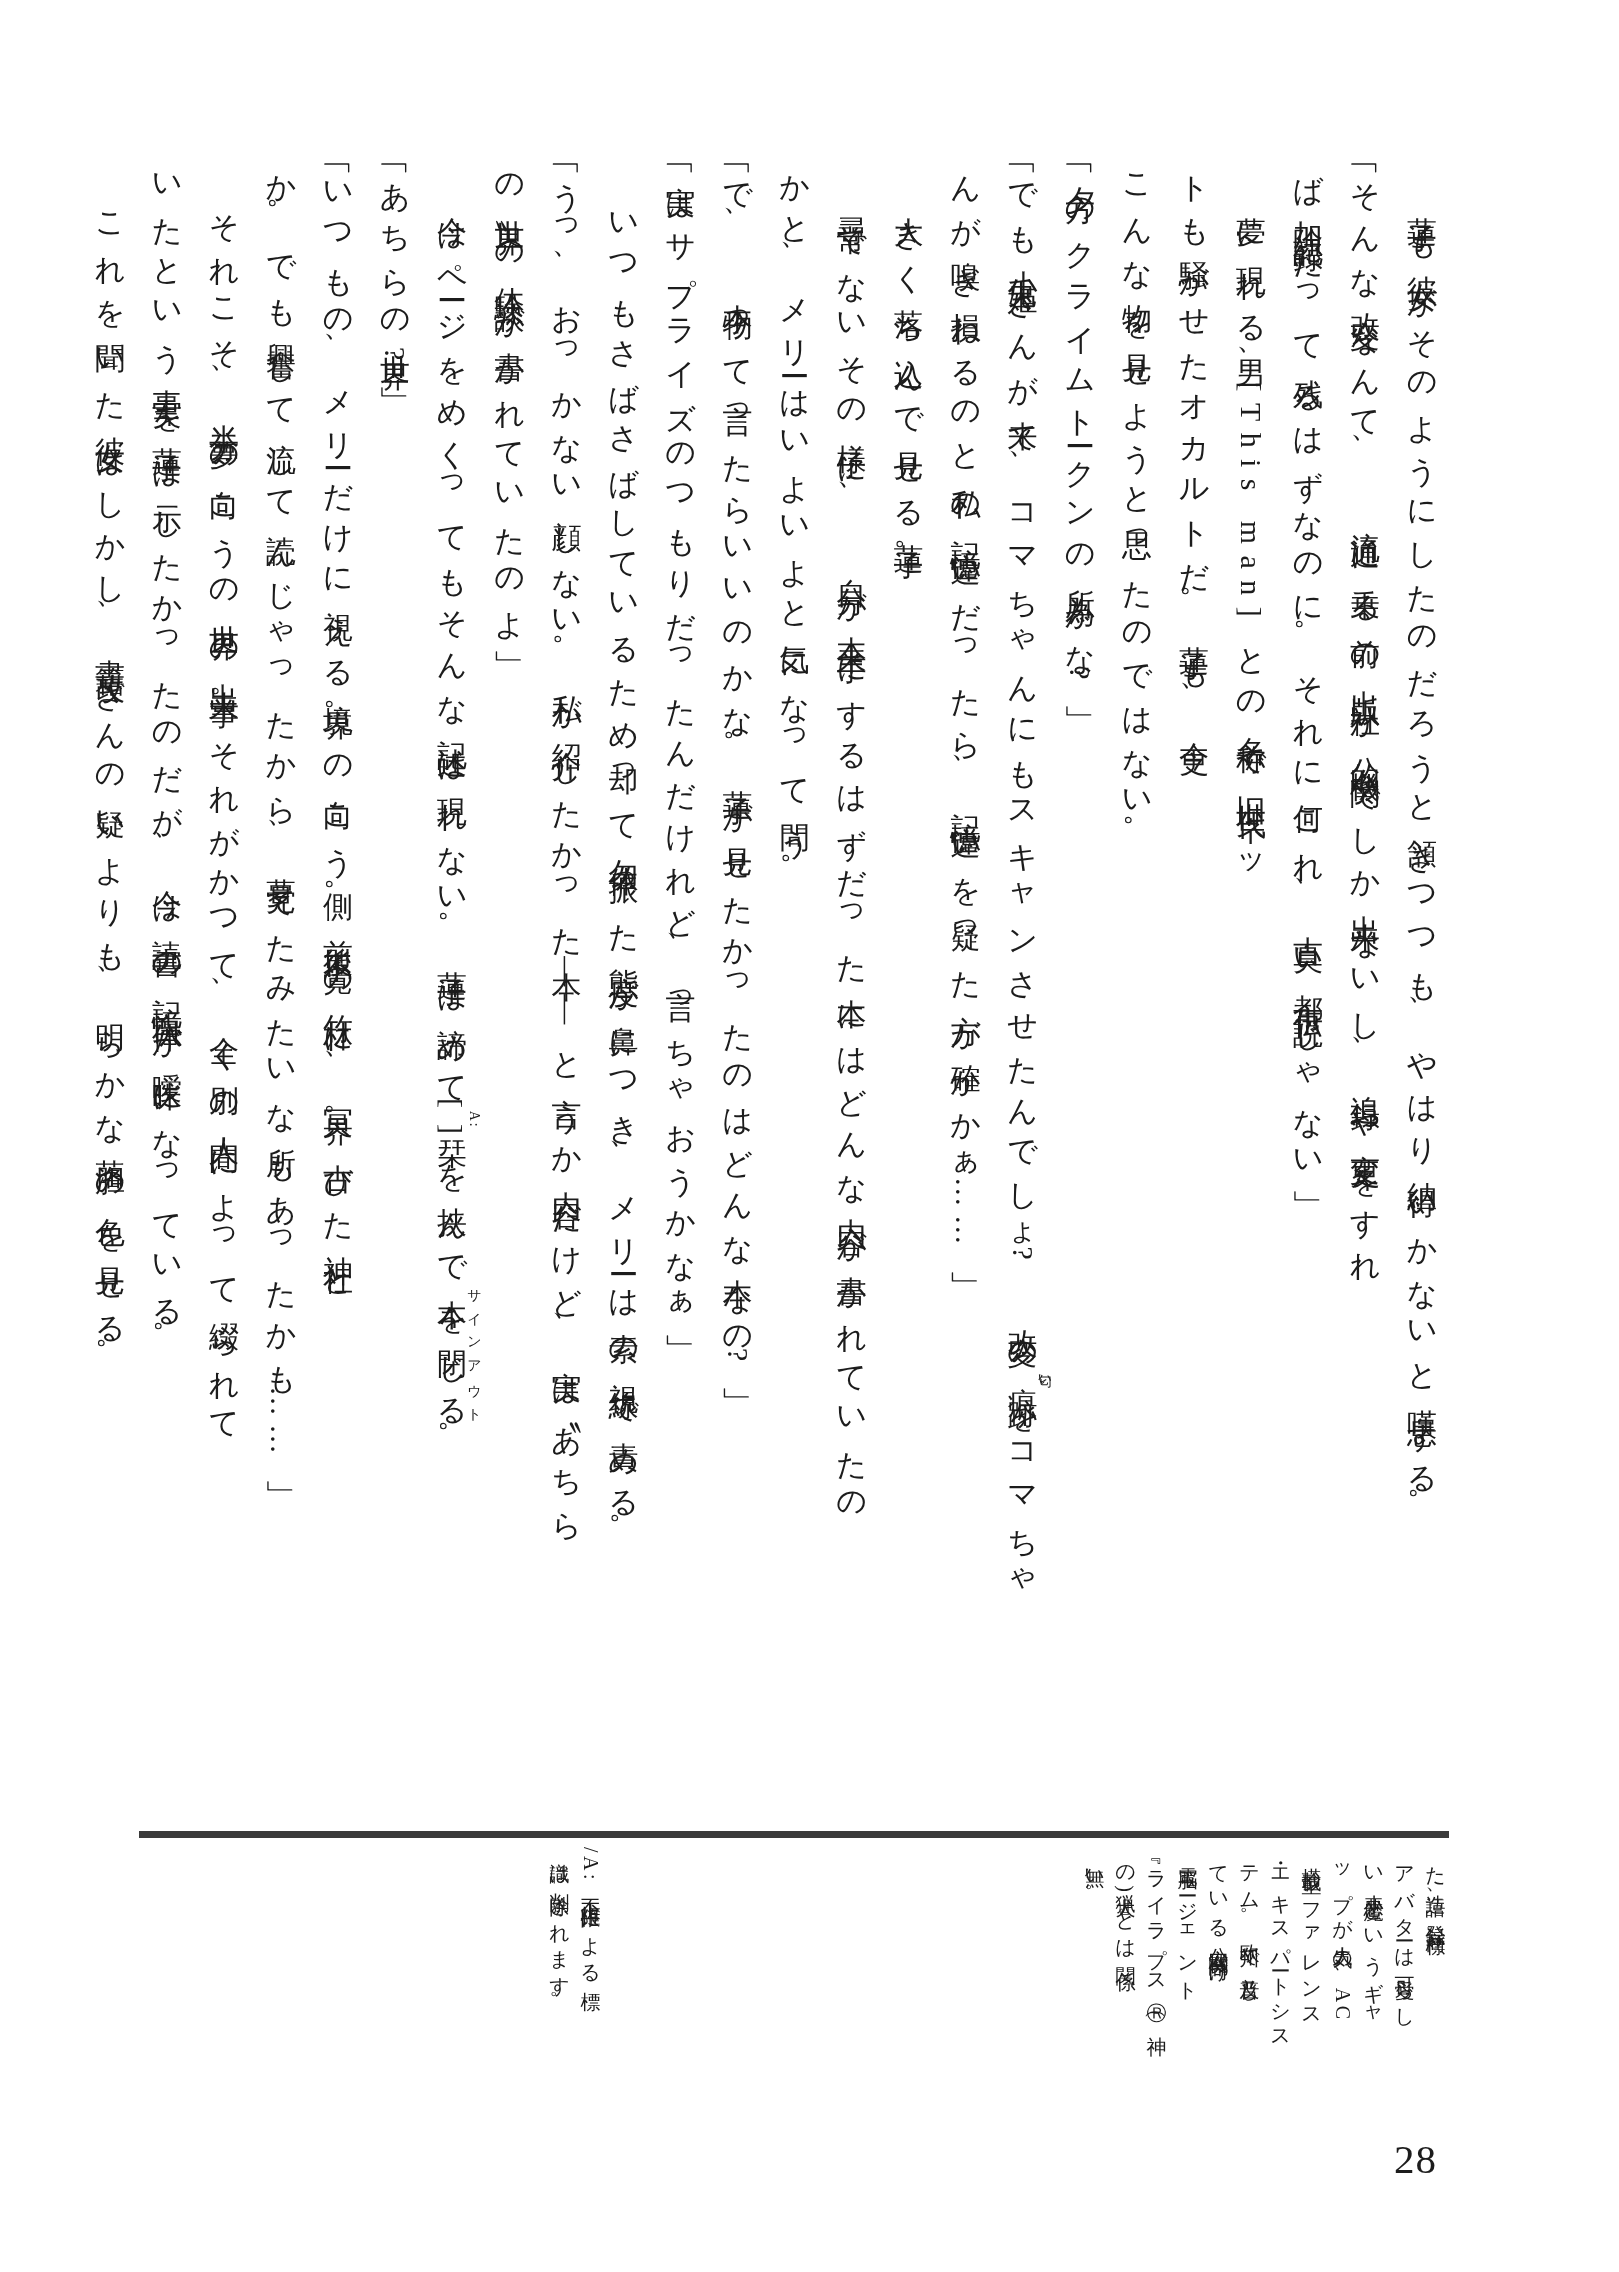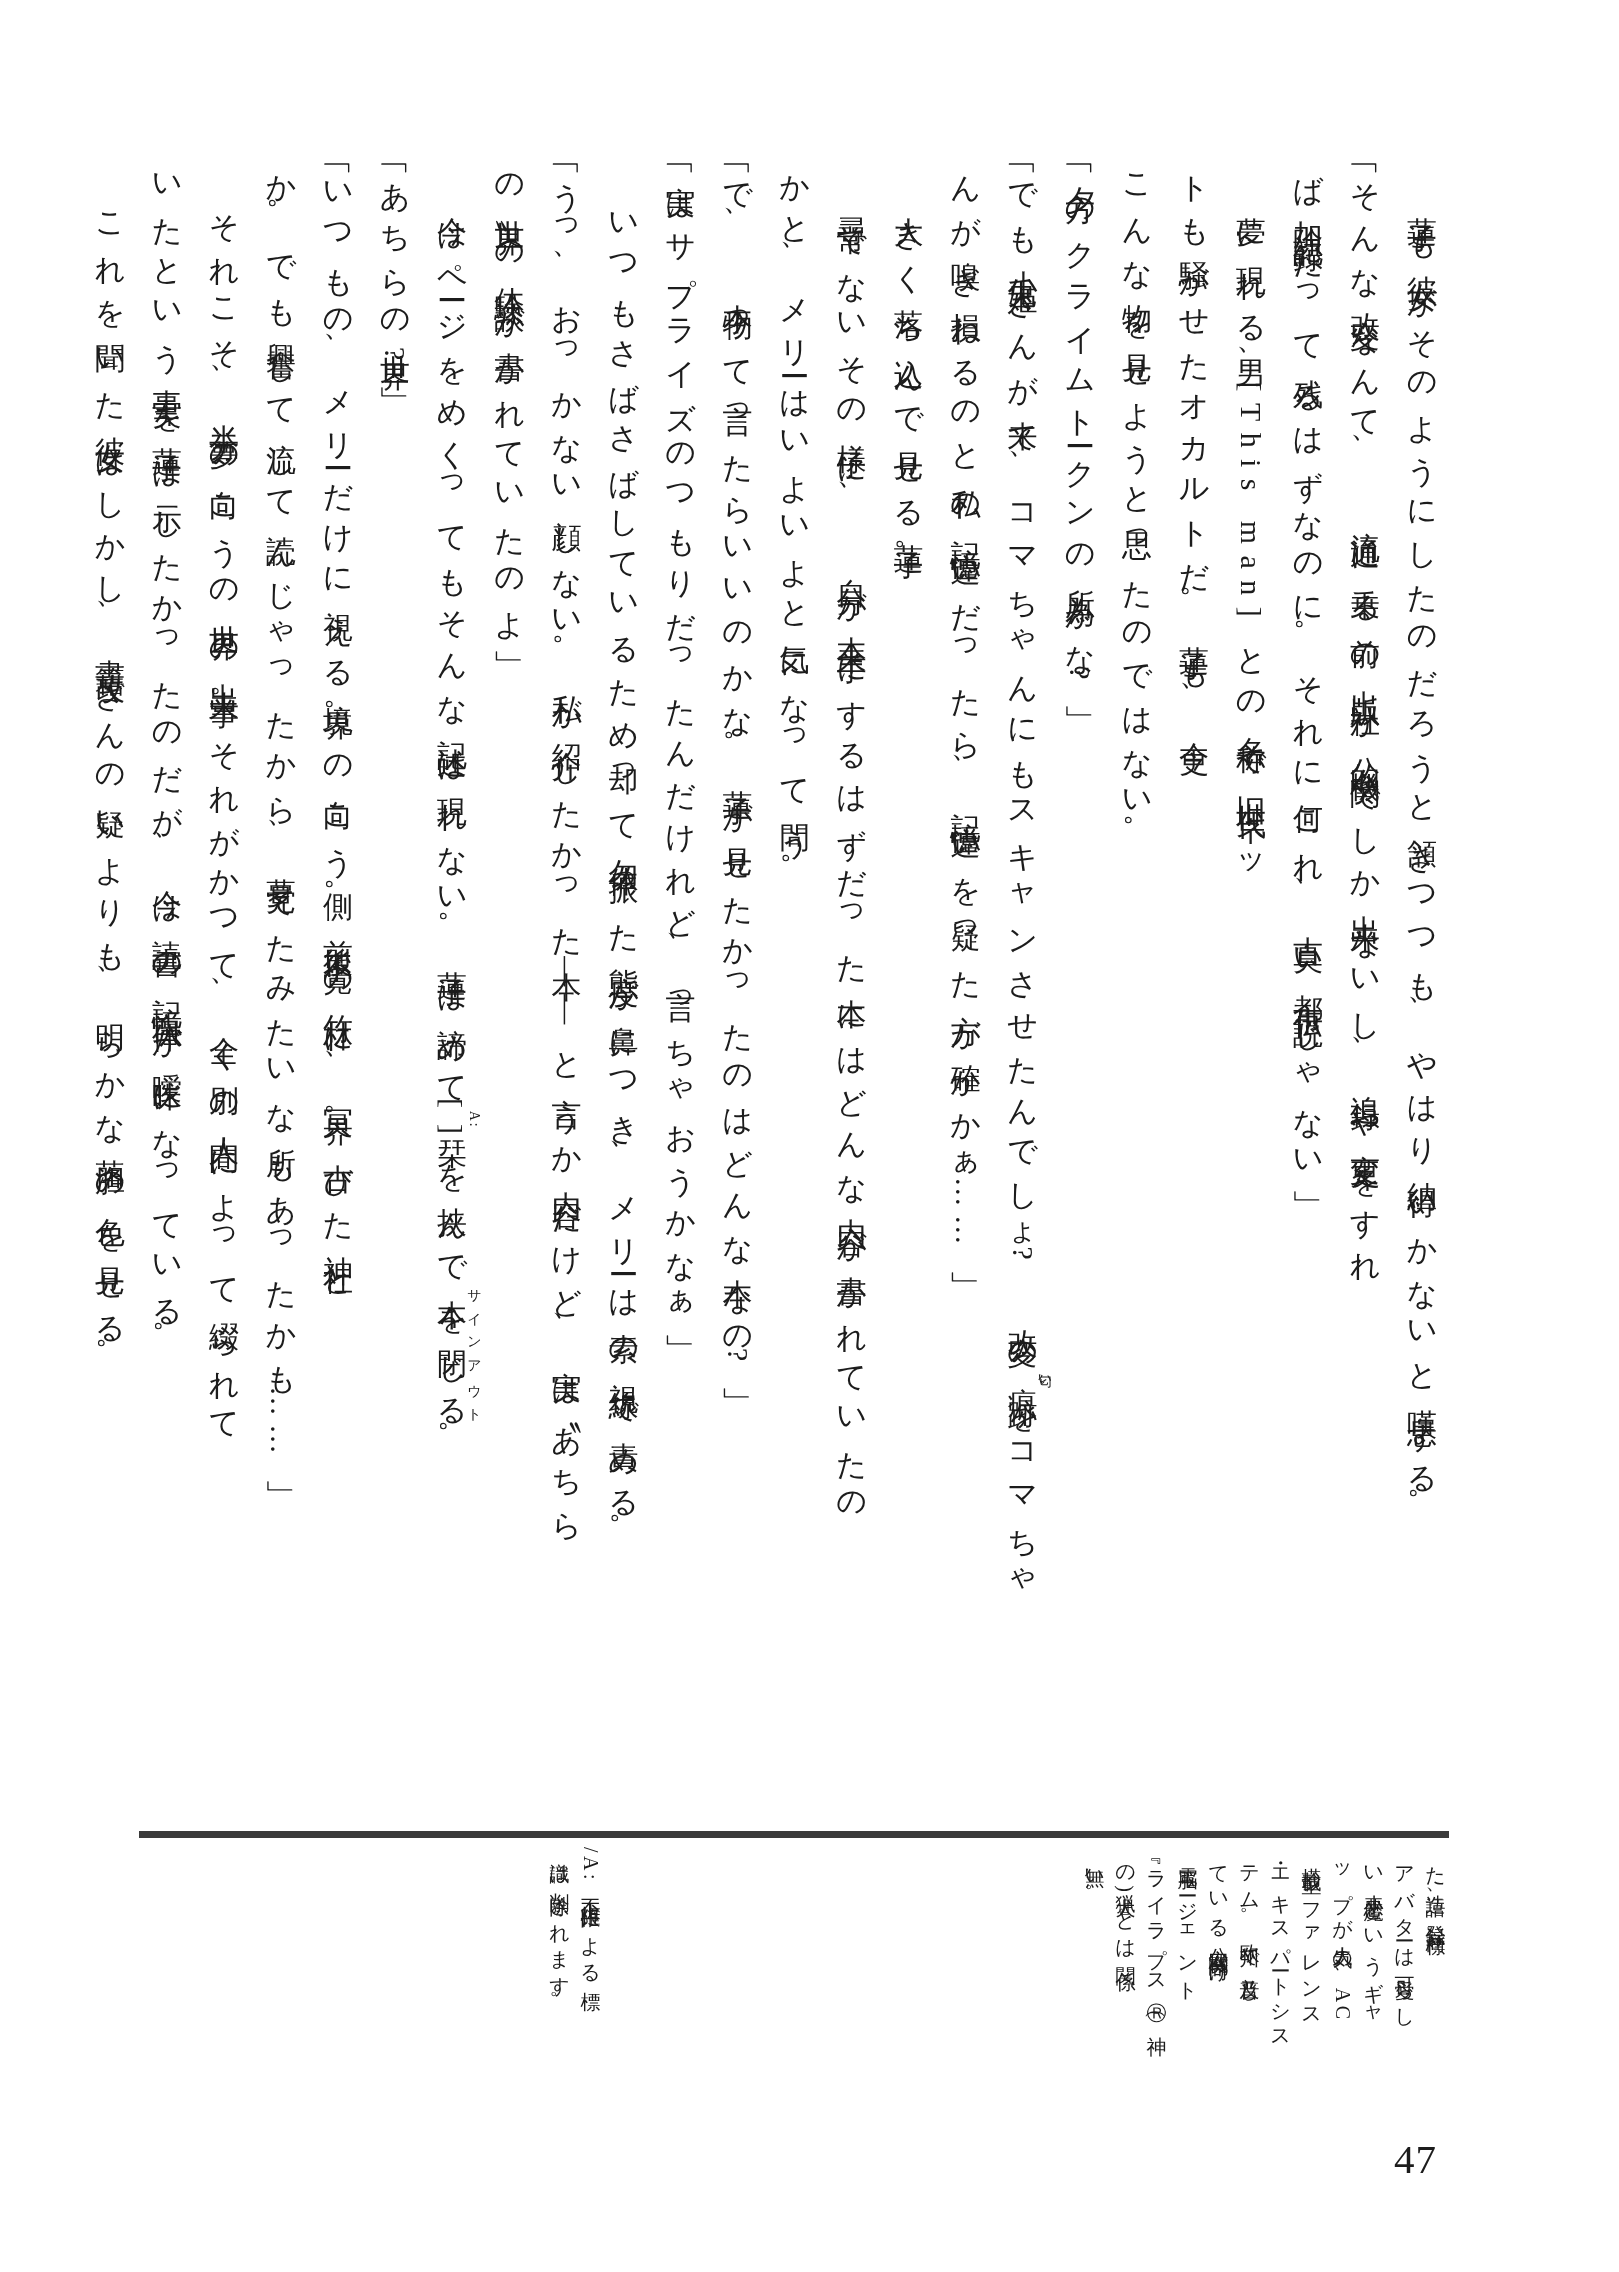--- a/index.html
+++ b/index.html
@@ -109,16 +109,16 @@
       <p>『ライラプスⓇ(神</p>
       <p>の猟犬)』とは関係</p>
       <p>無い。</p>
     </div>
 
   <div class="footnote footnote-left" id="footnote-left">
       <p>/A:不正権限による標</p>
       <p>識は削除されます。</p>
     </div>
 
-  <div class="page-number">47</div>
+  <div class="page-number">28</div>
 
 </div>
 
 
 </body></html>

